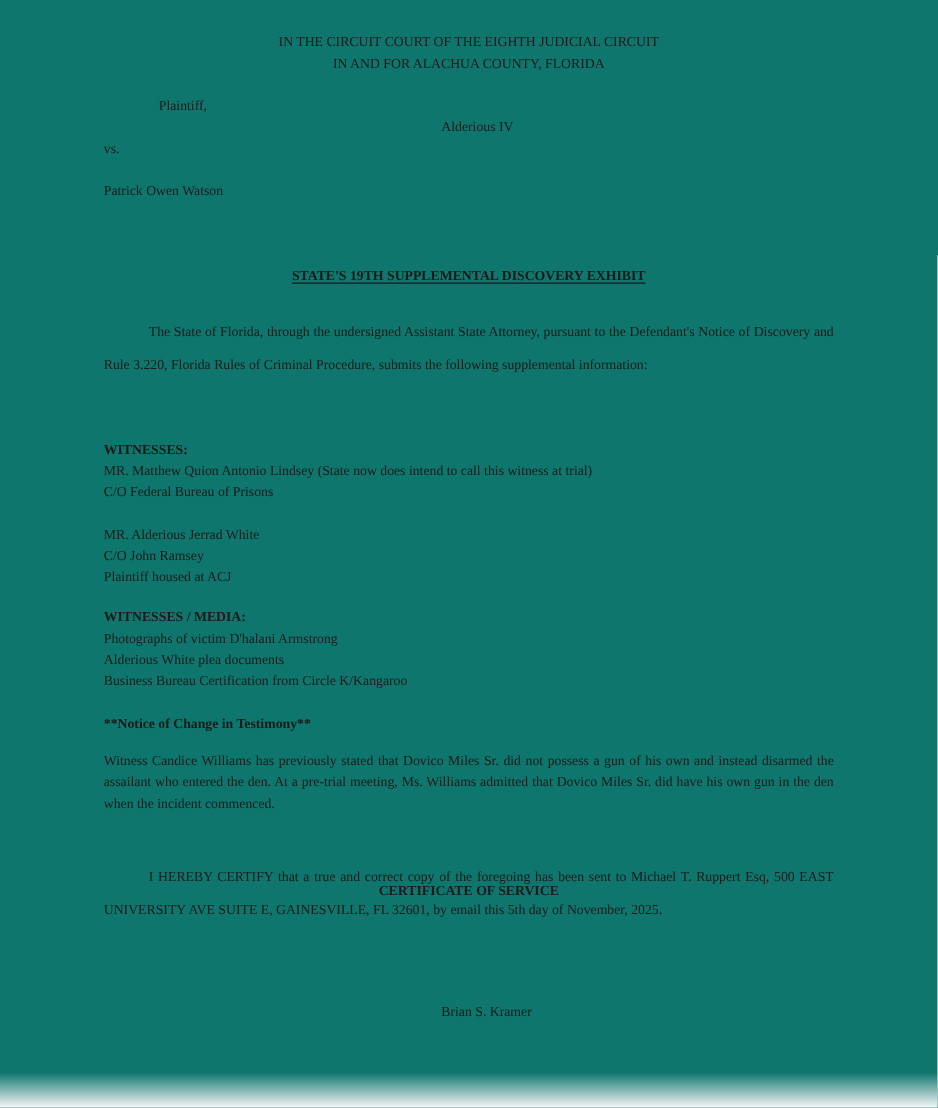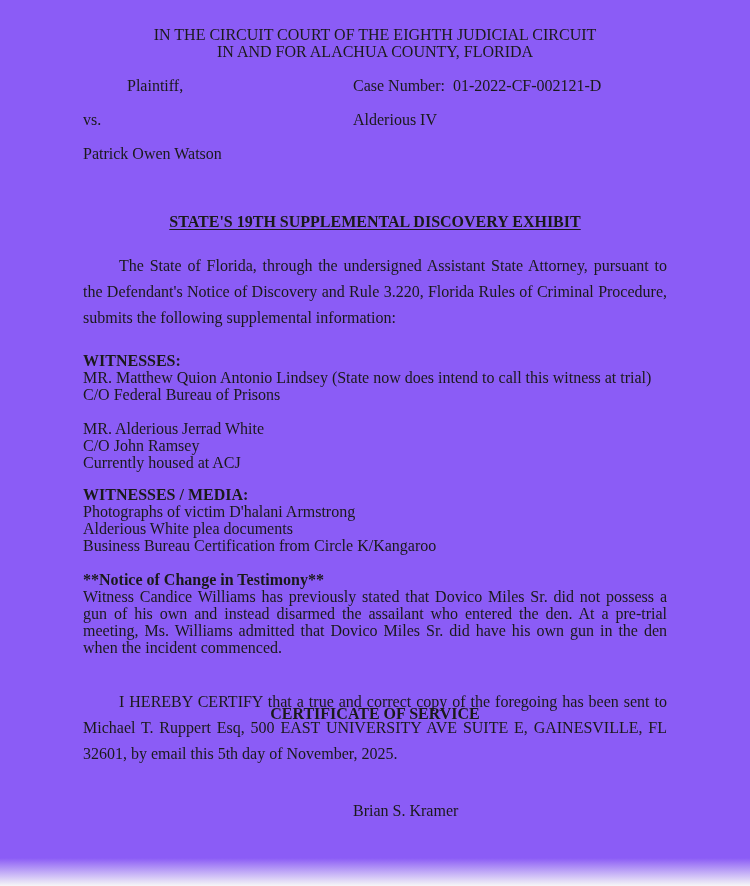--- a/index.html
+++ b/index.html
@@ -4,43 +4,44 @@
 <style>
   html, body {
     margin: 0;
     padding: 0;
     background: #ffffff;
   }
   .page {
     position: relative;
     width: 750px;
     height: 886px;
-    background: #8b5cf6;
+    background: #0f766e;
     overflow: hidden;
     font-family: "Liberation Serif", "DejaVu Serif", serif;
-    font-size: 16px;
+    font-size: 11px;
     color: #1a1a1a;
     -webkit-font-smoothing: antialiased;
   }
   .abs { position: absolute; }
   .line { line-height: 17px; min-height: 17px; white-space: pre; }
   .center { text-align: center; }
   .bold { font-weight: bold; }
   .indent-tab { padding-left: 44px; }
   .content-col { left: 83px; width: 584px; }
   .justified {
     text-align: justify;
     text-justify: inter-word;
   }
   .spaced-par {
     line-height: 26px;
     text-indent: 36px;
   }
   .single-par {
     line-height: 17px;
+    margin-top: 13px;
   }
   .doc-title {
     font-weight: bold;
     text-decoration: underline;
     text-underline-offset: 2px;
     line-height: 17px;
   }
   .cert-heading {
     font-weight: bold;
     line-height: 17px;
@@ -64,39 +65,38 @@
 
   <div class="abs" style="top:77px; left:83px; width:270px;">
     <div class="line indent-tab">Plaintiff,</div>
     <div class="line"></div>
     <div class="line">vs.</div>
     <div class="line"></div>
     <div class="line">Patrick Owen Watson</div>
   </div>
 
   <div class="abs" style="top:77px; left:353px; width:330px;">
-    <div class="line"><span>Case Number:</span><span class="case-num-gap"></span><span>01-2022-CF-002121-D</span></div>
     <div class="line"></div>
     <div class="line">Alderious IV</div>
   </div>
 
   <div class="abs content-col center" style="top:213px;">
     <span class="doc-title">STATE'S 19TH SUPPLEMENTAL DISCOVERY EXHIBIT</span>
   </div>
 
   <div class="abs content-col justified spaced-par" style="top:253px;">The State of Florida, through the undersigned Assistant State Attorney, pursuant to the Defendant's Notice of Discovery and Rule 3.220, Florida Rules of Criminal Procedure, submits the following supplemental information:</div>
 
   <div class="abs content-col" style="top:352px;">
     <div class="line bold">WITNESSES:</div>
     <div class="line">MR. Matthew Quion Antonio Lindsey (State now does intend to call this witness at trial)</div>
     <div class="line">C/O Federal Bureau of Prisons</div>
     <div class="line"></div>
     <div class="line">MR. Alderious Jerrad White</div>
     <div class="line">C/O John Ramsey</div>
-    <div class="line">Currently housed at ACJ</div>
+    <div class="line">Plaintiff housed at ACJ</div>
   </div>
 
   <div class="abs content-col" style="top:486px;">
     <div class="line bold">WITNESSES / MEDIA:</div>
     <div class="line">Photographs of victim D'halani Armstrong</div>
     <div class="line">Alderious White plea documents</div>
     <div class="line">Business Bureau Certification from Circle K/Kangaroo</div>
   </div>
 
   <div class="abs content-col" style="top:571px;">

